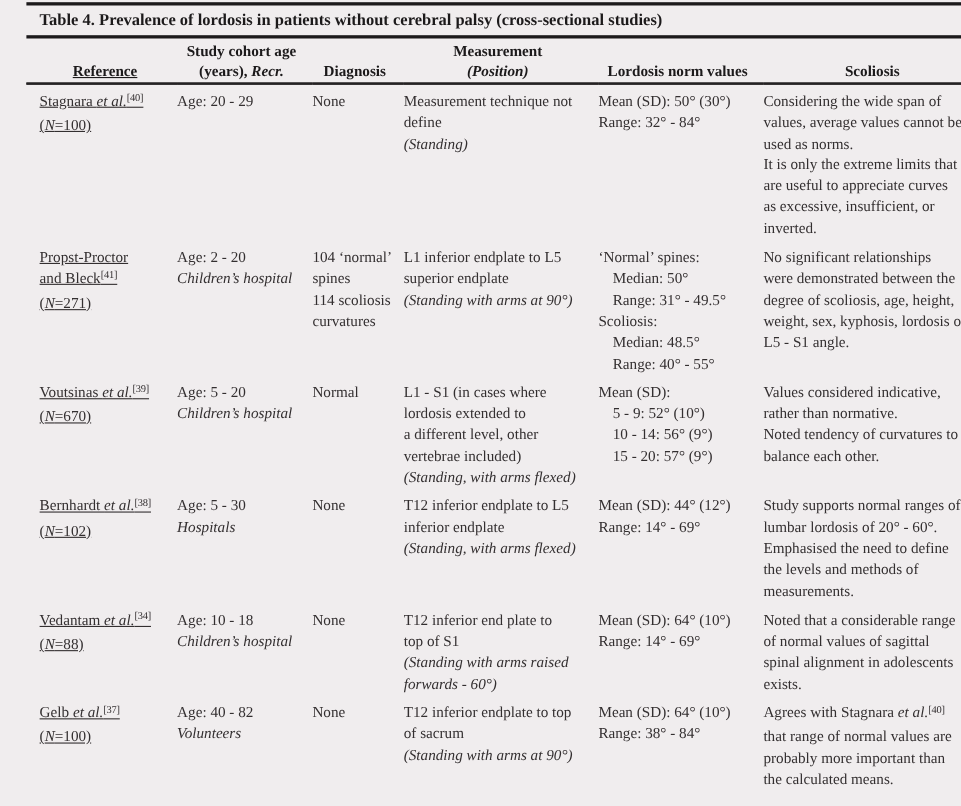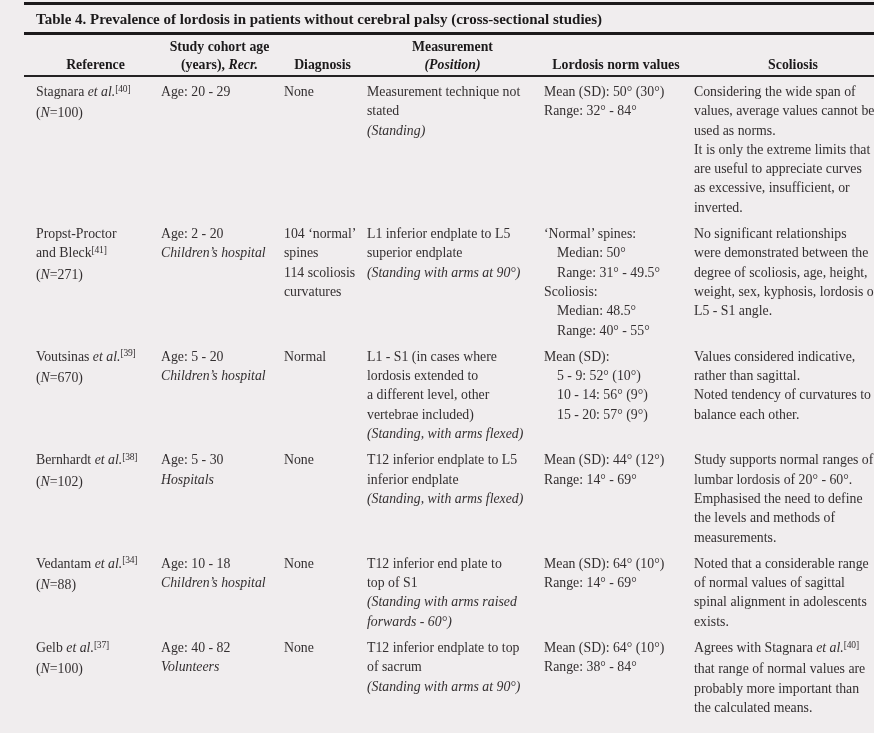--- a/index.html
+++ b/index.html
@@ -34,21 +34,21 @@
   thead th {
     font-weight: bold;
     text-align: center;
     vertical-align: bottom;
     font-size: 13.8px;
     line-height: 17.5px;
     color: #1c1a1b;
     padding: 3px 6px 2px 0;
     border-bottom: 2px solid #242223;
   }
-  thead th:first-child, tbody td:first-child { padding-left: 12px; }
+  thead th:first-child, tbody td:first-child { padding-left: 12px; text-decoration: underline; }
   tbody td {
     vertical-align: top;
     font-size: 13.8px;
     line-height: 19.3px;
     padding: 5px 6px 2px 0;
   }
   .line { white-space: nowrap; }
   .line.ind { padding-left: 13px; }
   .seg-italic { font-style: italic; }
   .seg-sup {
@@ -105,21 +105,21 @@
             <div class="line"><span>(</span><span class="seg-italic">N</span><span>=100)</span></div>
           </td>
           <td>
             <div class="line"><span>Age: 20 - 29</span></div>
           </td>
           <td>
             <div class="line"><span>None</span></div>
           </td>
           <td>
             <div class="line"><span>Measurement technique not</span></div>
-            <div class="line"><span>stated</span></div>
+            <div class="line"><span>define</span></div>
             <div class="line"><span class="seg-italic">(Standing)</span></div>
           </td>
           <td>
             <div class="line"><span>Mean (SD): 50° (30°)</span></div>
             <div class="line"><span>Range: 32° - 84°</span></div>
           </td>
           <td>
             <div class="line"><span>Considering the wide span of</span></div>
             <div class="line"><span>values, average values cannot be</span></div>
             <div class="line"><span>used as norms.</span></div>
@@ -186,21 +186,21 @@
             <div class="line"><span class="seg-italic">(Standing, with arms flexed)</span></div>
           </td>
           <td>
             <div class="line"><span>Mean (SD):</span></div>
             <div class="line ind"><span>5 - 9: 52° (10°)</span></div>
             <div class="line ind"><span>10 - 14: 56° (9°)</span></div>
             <div class="line ind"><span>15 - 20: 57° (9°)</span></div>
           </td>
           <td>
             <div class="line"><span>Values considered indicative,</span></div>
-            <div class="line"><span>rather than sagittal.</span></div>
+            <div class="line"><span>rather than normative.</span></div>
             <div class="line"><span>Noted tendency of curvatures to</span></div>
             <div class="line"><span>balance each other.</span></div>
           </td>
         </tr>
         <tr>
           <td>
             <div class="line"><span>Bernhardt </span><span class="seg-italic">et al.</span><span class="seg-sup">[38]</span></div>
             <div class="line"><span>(</span><span class="seg-italic">N</span><span>=102)</span></div>
           </td>
           <td>

